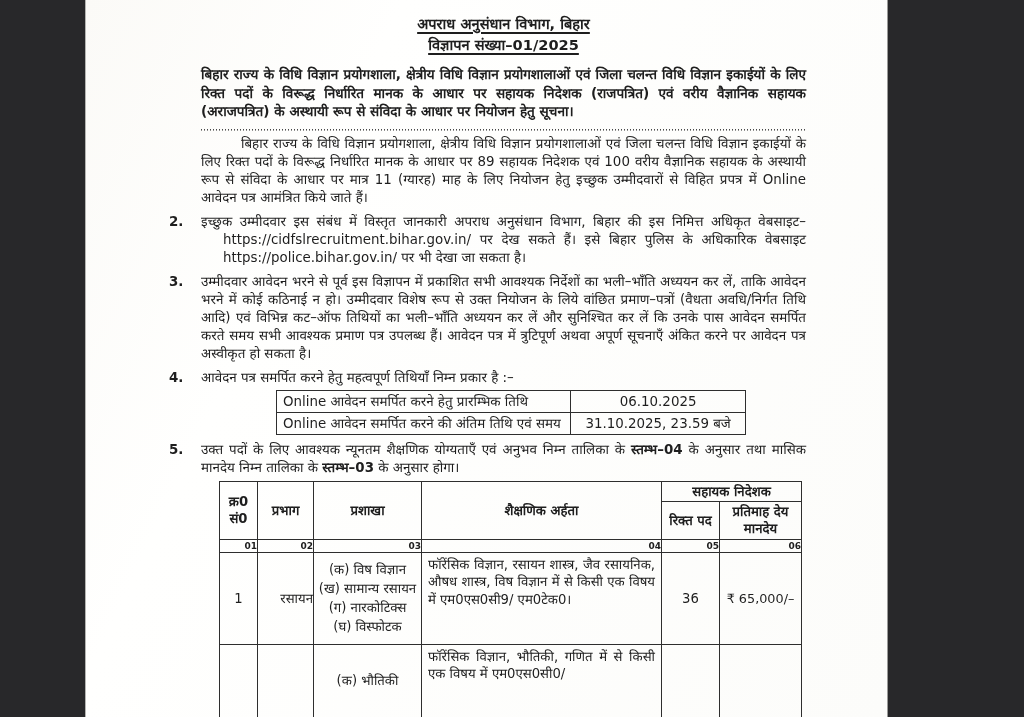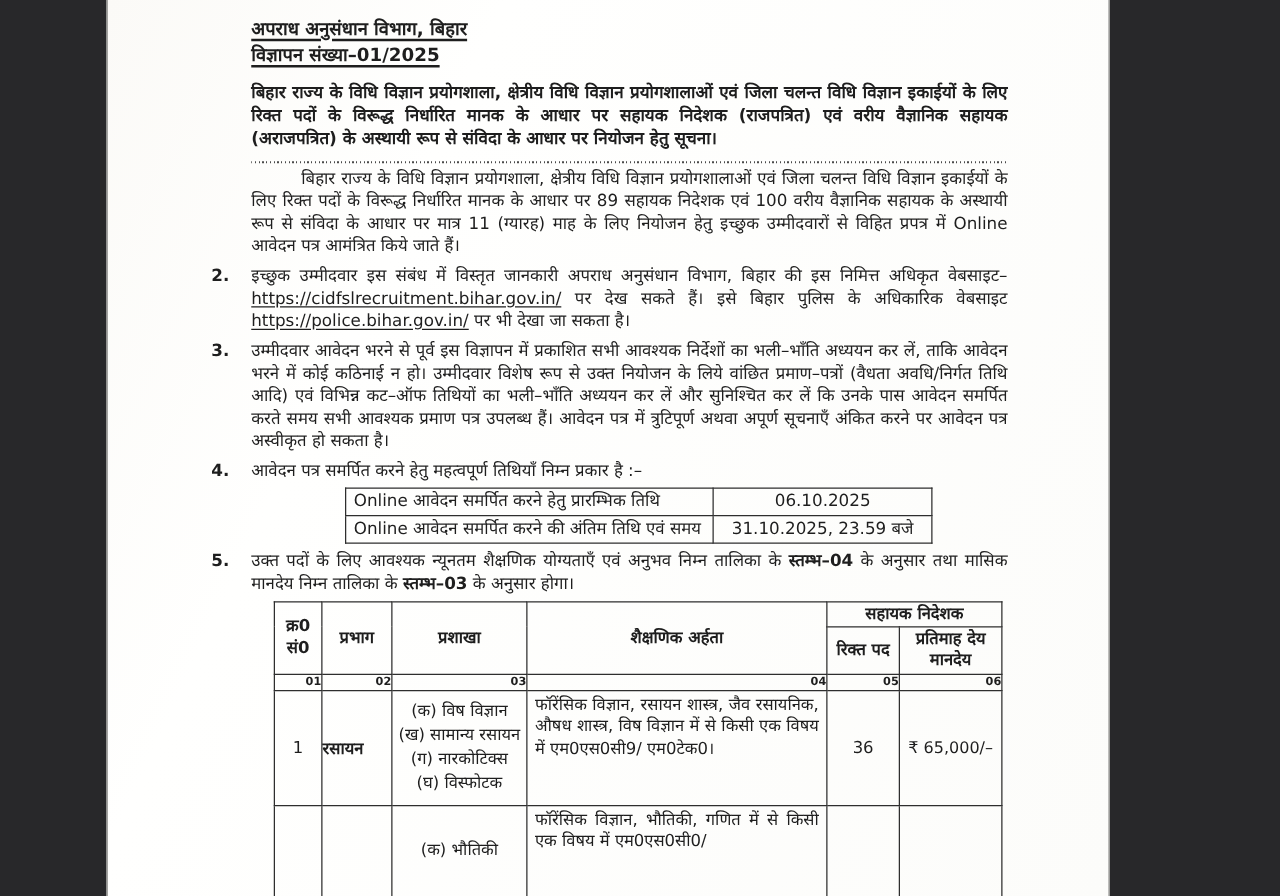--- a/index.html
+++ b/index.html
@@ -11,21 +11,21 @@
   }
   .backdrop { position:relative; width:1024px; height:717px; background:#28282a; }
   .paper {
     position:absolute; left:85px; top:0; width:803px; height:717px;
     background:linear-gradient(115deg,#fbfaf7 0%,#fffffe 28%,#fcfcfa 100%);
     border-left:1px solid #b5b5b2; border-right:1px solid #9a9a98;
     overflow:hidden;
   }
   .content { position:relative; margin-left:83px; width:637px; padding-top:13px; }
 
-  .doc-header { margin-left:32px; width:605px; margin-bottom:10px; }
+  .doc-header { margin-left:32px; width:605px; text-align:center; margin-bottom:10px; }
   .title-line {
     font-size:14.6px; font-weight:bold; line-height:21px;
     text-decoration:underline; text-underline-offset:3px; text-decoration-thickness:1.5px;
   }
 
   .intro {
     margin-left:32px; width:605px; font-weight:bold;
     font-size:13.6px; line-height:18.6px; text-align:justify;
   }
   .dotted-rule {
@@ -35,21 +35,21 @@
   }
   .para {
     margin-left:32px; width:605px;
     font-size:13.4px; line-height:18px; text-align:justify;
   }
   .indent { text-indent:40px; margin-top:4px; }
 
   .item { display:flex; margin-top:6px; }
   .item .num { flex:none; width:32px; font-weight:bold; font-size:13.4px; line-height:18px; }
   .item .itext { flex:none; width:605px; font-size:13.4px; line-height:18px; text-align:justify; }
-  .link { text-decoration:underline; text-underline-offset:2px; }
+  .link { text-underline-offset:2px;margin-left:22px; }
   .bold { font-weight:bold; }
 
   table { border-collapse:collapse; }
   .dates-table { margin:3px 0 2px 107px; width:470px; }
   .dates-table td {
     border:1.4px solid #2e2e2e; font-size:13.4px; line-height:17px;
     padding:2px 6px; height:21px;
   }
   .dates-table td.lbl { width:295px; text-align:left; }
   .dates-table td.val { width:175px; text-align:center; }
@@ -57,21 +57,21 @@
   .main-table { margin:4px 0 0 50px; width:582px; table-layout:fixed; }
   .main-table th, .main-table td { border:1.4px solid #2e2e2e; font-size:13.2px; vertical-align:middle; }
   .main-table th { font-weight:bold; line-height:17px; padding:1px 3px; }
   .main-table .group-th { height:20px; }
   .main-table .sub-th { height:38px; }
   .main-table .numrow td {
     font-size:9px; font-weight:bold; text-align:right;
     height:13px; line-height:12px; padding:0;
   }
   .main-table td.sn { text-align:center; }
-  .main-table td.division { text-align:left;font-weight:bold; }
+  .main-table td.division { text-align:right; }
   .main-table td.branches { text-align:center; padding:3px 4px; line-height:19px; }
   .main-table td.qual { text-align:justify; padding:3px 6px; line-height:17.6px; vertical-align:top; }
   .main-table td.vac { text-align:center; }
   .main-table td.pay { text-align:center; font-size:12.8px; }
   .main-table tr.body-row-1 td { height:92px; }
   .main-table tr.body-row-2 td { height:92px; vertical-align:top; }
   .main-table tr.body-row-2 td.branches { padding-top:26px; }
 </style>
 </head>
 <body>

